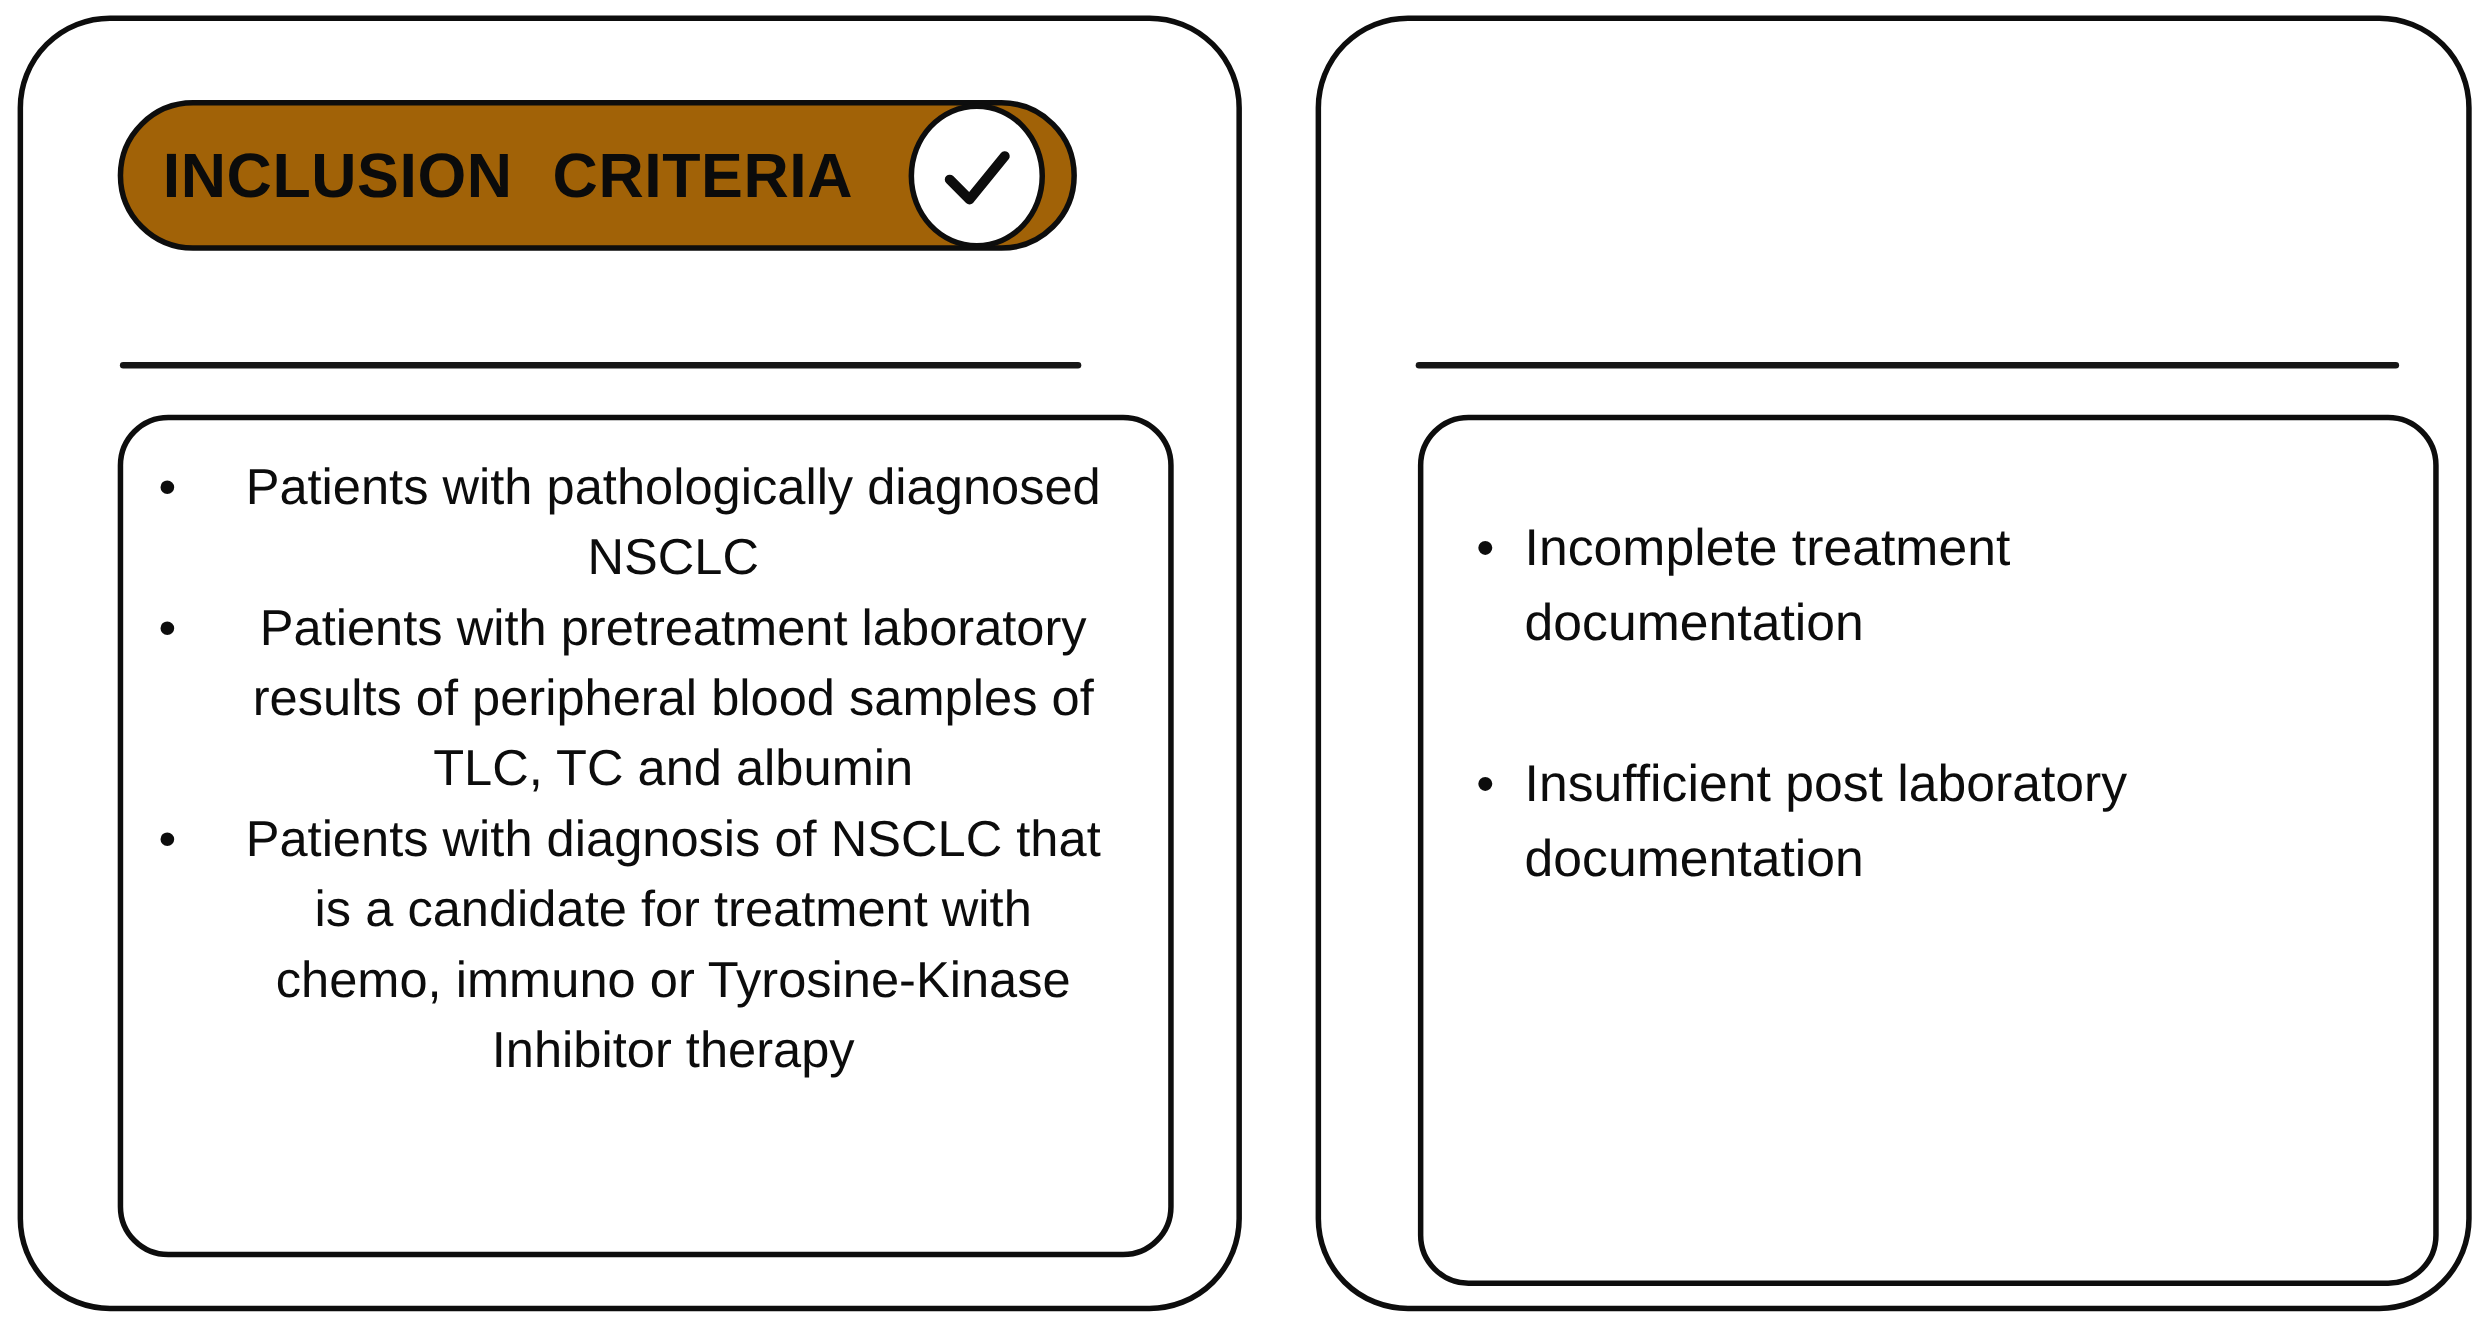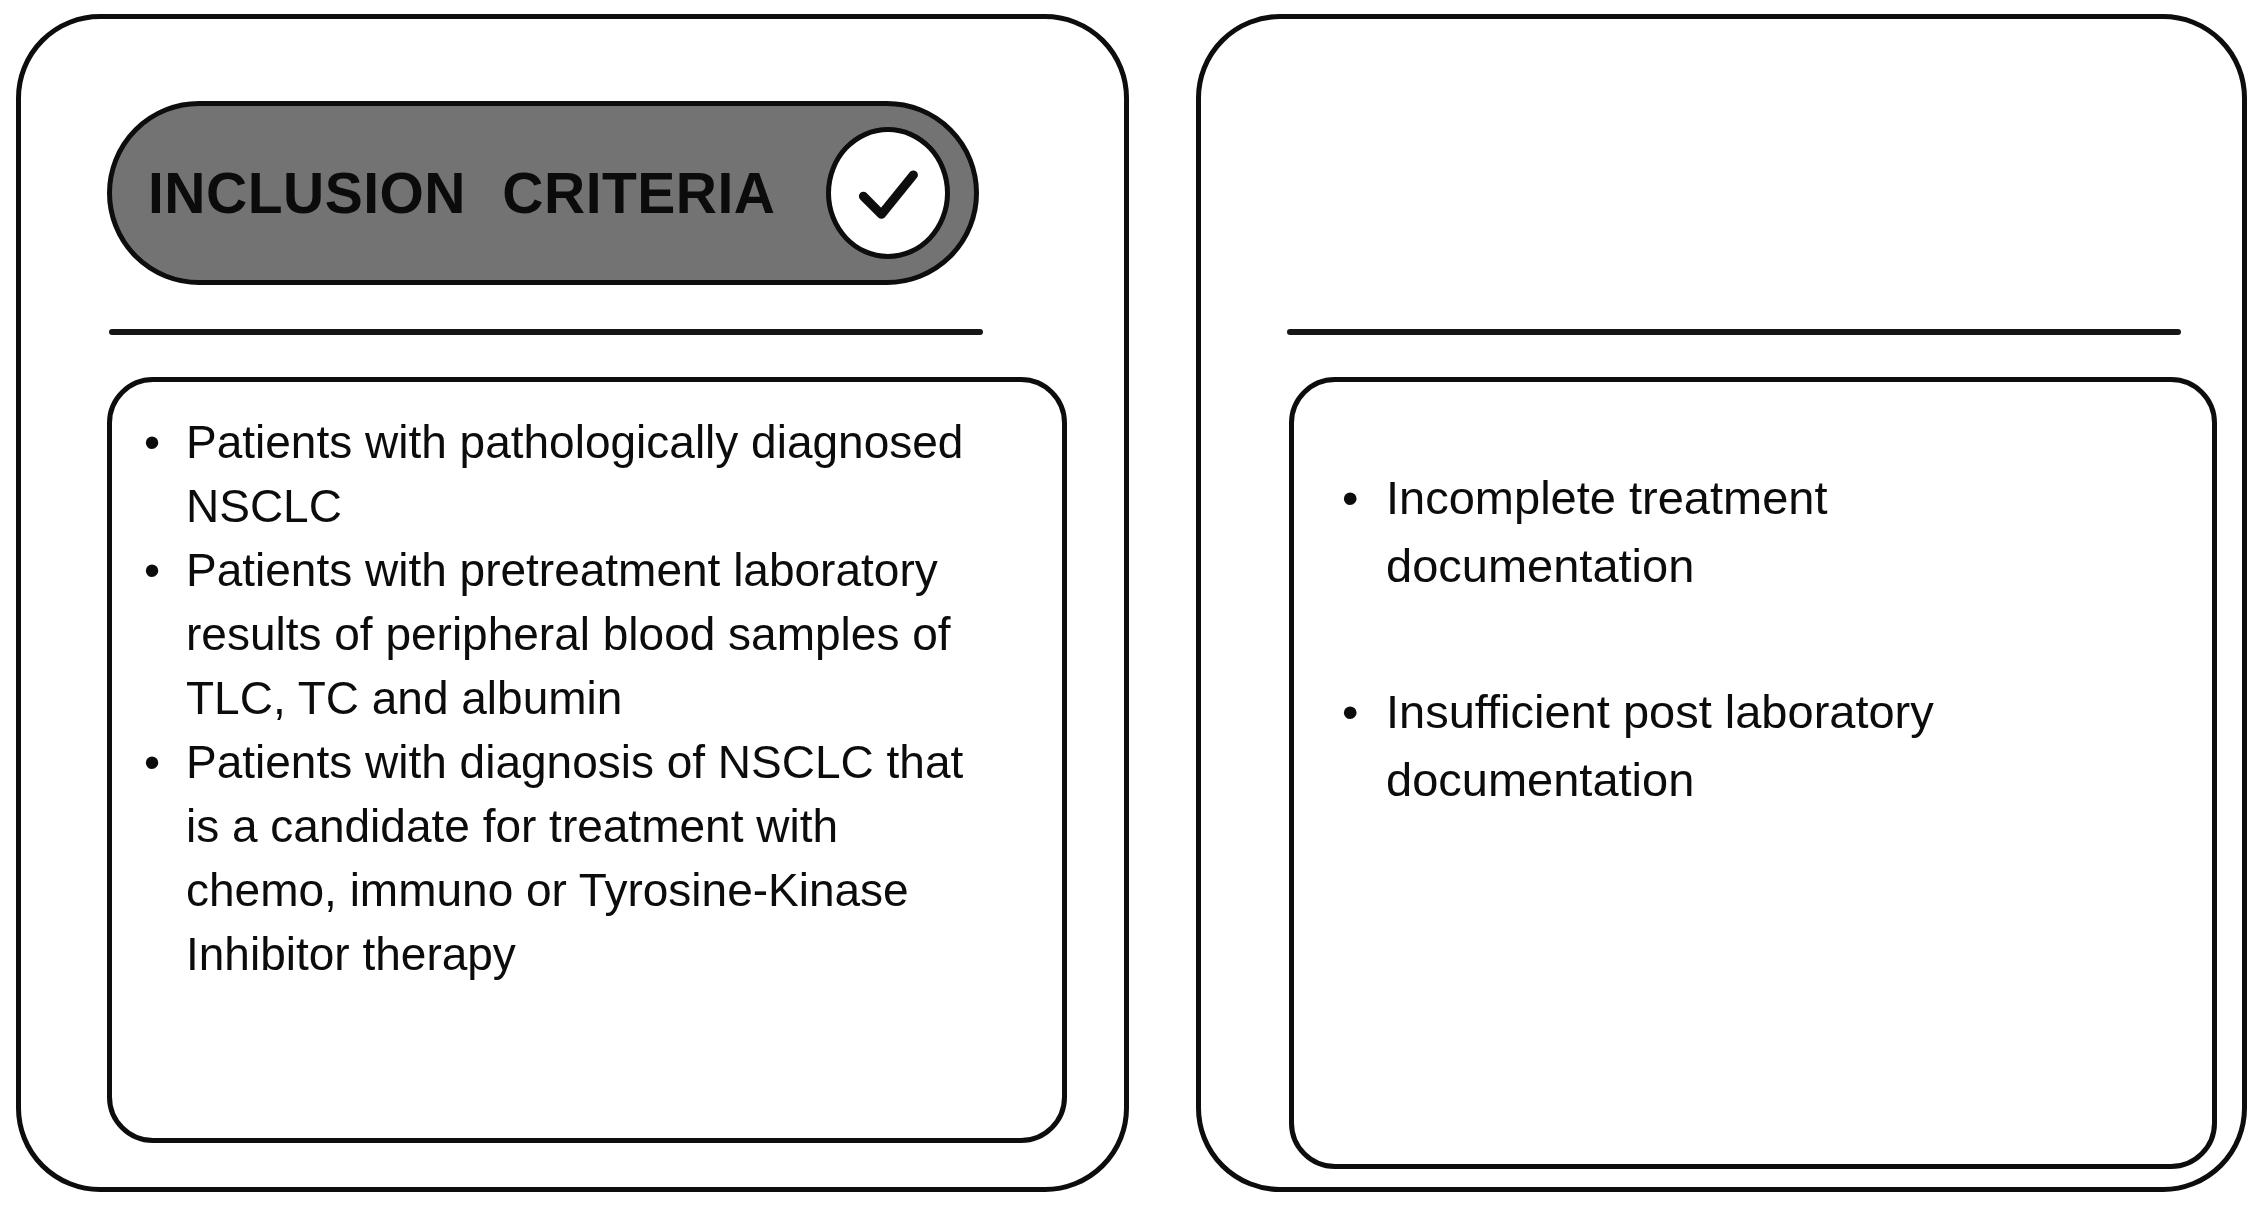--- a/index.html
+++ b/index.html
@@ -19,22 +19,22 @@
   }
   .panel-inclusion { left: 16px;  width: 1113px; }
   .panel-exclusion { left: 1196px; width: 1051px; }
 
   .pill {
     position: absolute;
     display: flex; align-items: center;
     border: 5px solid #0d0d0d;
   }
   .pill-green {
-    left: 86px; top: 82px; width: 872px; height: 184px;
-    border-radius: 92px; background: #737373;
+    left: 86px; top: 72px; width: 872px; height: 137px;
+    border-radius: 92px; background: #a16207;
     padding-left: 36px;
   }
   .pill-pink {
     left: 92px; top: 88px; width: 868px; height: 180px;
     border-radius: 90px; background: #ffabab;
     padding-left: 38px;
   }
   .pill-label {
     font-size: 57px; font-weight: bold; color: #0b0b0b;
     letter-spacing: 0.5px; white-space: nowrap;
@@ -69,21 +69,21 @@
   ul.criteria { list-style: none; }
   .panel-inclusion ul.criteria { padding: 28px 24px 0 30px; }
   .panel-exclusion ul.criteria { padding: 82px 24px 0 46px; }
 
   ul.criteria li {
     position: relative;
     color: #0c0c0c;
     white-space: pre-line;
   }
   .panel-inclusion ul.criteria li {
-    font-size: 46px; line-height: 64px; padding-left: 44px;
+    font-size: 46px; line-height: 64px; padding-left: 44px; text-align: center;
   }
   .panel-exclusion ul.criteria li {
     font-size: 47px; line-height: 68px; padding-left: 46px;
     margin-bottom: 78px;
   }
   ul.criteria li::before {
     content: "\2022";
     position: absolute; left: 2px; top: 0;
   }
 </style>

